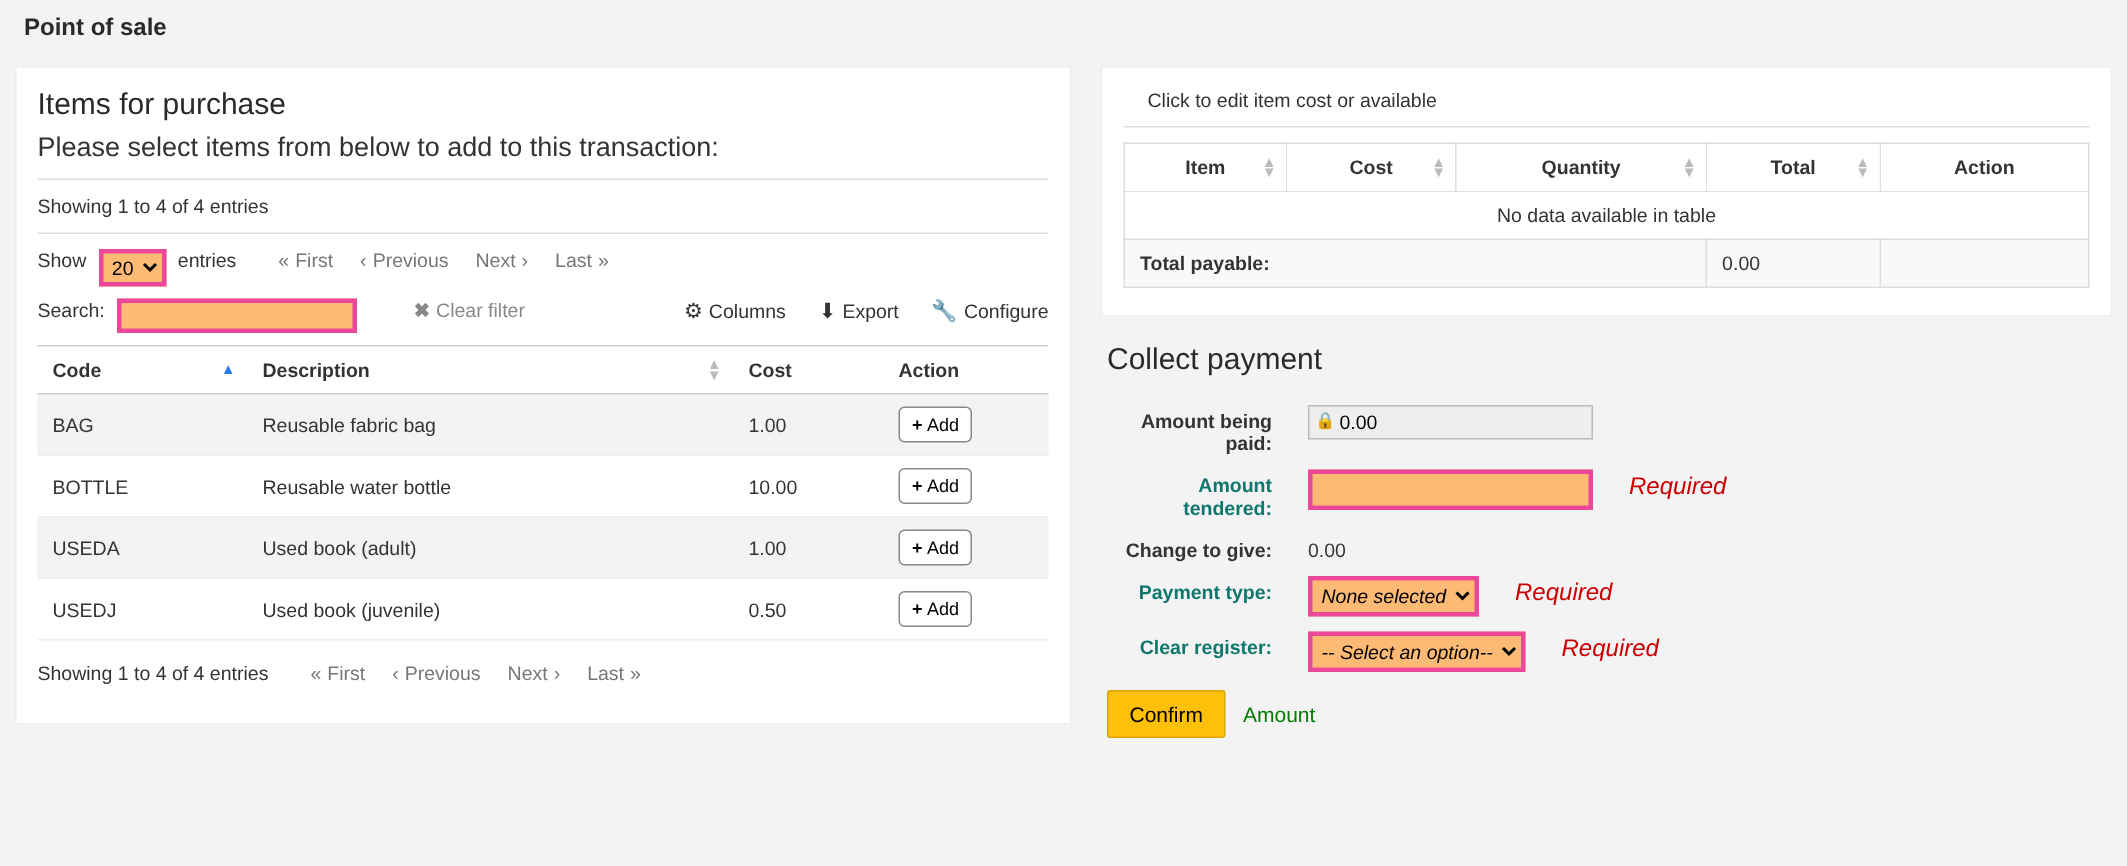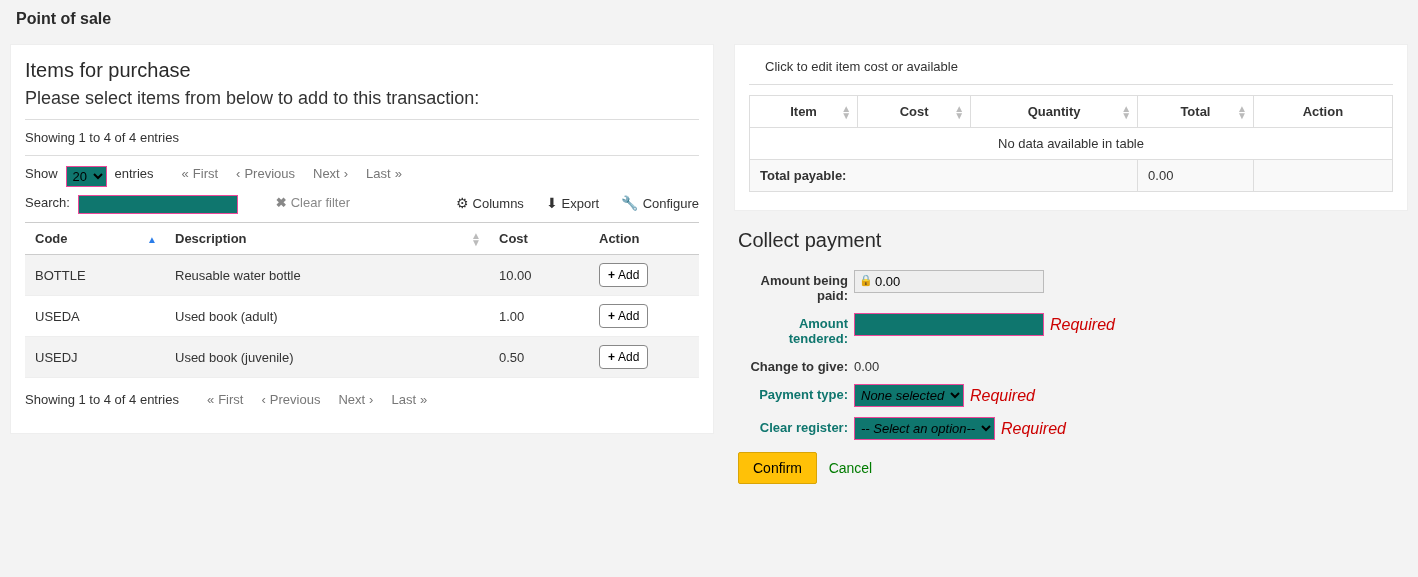--- a/index.html
+++ b/index.html
@@ -20,21 +20,21 @@
 }
 .left { flex: 1; }
 .right { flex: 1; }
 .sub { font-size: 18px; color: #333; margin-bottom: 10px; }
 hr { border: none; border-top: 1px solid #ddd; margin: 10px 0; }
 .info-line { font-size: 13px; margin-bottom: 10px; }
 
 .toolbar-row { display: flex; align-items: flex-start; gap: 8px; flex-wrap: wrap; margin-bottom: 8px; }
 .toolbar-row .spacer { flex: 1; }
 select, input[type="text"] {
-  font-size: 13px; padding: 1px 2px; border: 1px solid #ec4899; background: #0f766e;
+  font-size: 13px; padding: 1px 2px; border: 3px solid #ec4899; background: #fdba74;
 }
 .pager { display: flex; gap: 18px; color: #777; font-size: 13px; margin-left: 20px; }
 .pager span { display: inline-flex; align-items: center; gap: 4px; cursor: pointer; }
 .tool-link { display: inline-flex; align-items: center; gap: 4px; color: #333; cursor: pointer; }
 .tool-link.mute { color: #888; }
 
 table.data { width: 100%; border-collapse: collapse; font-size: 13px; }
 table.data th, table.data td { text-align: left; padding: 8px 10px; }
 table.data th {
   background: #fff; border-bottom: 1px solid #ccc; border-top: 1px solid #ccc;
@@ -54,21 +54,21 @@
 
 .sale-table { width: 100%; border-collapse: collapse; font-size: 13px; }
 .sale-table th {
   border: 1px solid #ddd; padding: 8px 10px; text-align: center; font-weight: bold; background: #fff;
   position: relative;
 }
 .sale-table th .sort { position: absolute; right: 6px; top: 50%; transform: translateY(-50%); font-size: 10px; color: #bbb; line-height: 7px; }
 .sale-table td { border: 1px solid #ddd; padding: 8px 10px; text-align: center; }
 .sale-table .footer td { text-align: left; font-weight: bold; background: #f9f9f9; }
 
-.form-row { display: flex; align-items: flex-start; margin-bottom: 10px; gap: 6px; }
+.form-row { display: flex; align-items: flex-start; margin-bottom: 10px; gap: 24px; }
 .form-row label { width: 110px; text-align: right; font-weight: bold; font-size: 13px; padding-top: 3px; }
 .form-row label.req { color: #0f766e; }
 .form-row .req-flag { color: #c00; font-style: italic; font-size: 16px; padding-top: 3px; }
 .form-row input[type="text"] { width: 190px; padding: 3px 5px; }
 .form-row input[readonly] { background: #eee; border: 1px solid #bbb; }
 .form-row select { padding: 2px; font-style: italic; }
 
 .form-actions { margin-top: 12px; }
 .btn-confirm { background: #ffc107; border: 1px solid #d9a406; padding: 7px 14px; font-size: 14px; cursor: pointer; border-radius: 2px; }
 .link-cancel { color: #007b00; margin-left: 8px; cursor: pointer; font-size: 14px; }
@@ -150,20 +150,29 @@
           </th>
           <th>
             <span>Description</span>
             <span class="sort">▲<br>▼</span>
           </th>
           <th style="width:100px"><span>Cost</span></th>
           <th style="width:110px"><span>Action</span></th>
         </tr>
       </thead>
       <tbody>
+        <tr>
+          <td>BAG</td>
+          <td>Reusable fabric bag</td>
+          <td>1.00</td>
+          <td><button class="btn-add">
+                <span class="plus">+</span>
+                <span>Add</span>
+              </button></td>
+        </tr>
         <tr>
           <td>BOTTLE</td>
           <td>Reusable water bottle</td>
           <td>10.00</td>
           <td><button class="btn-add">
                 <span class="plus">+</span>
                 <span>Add</span>
               </button></td>
         </tr>
         <tr>
@@ -273,17 +282,17 @@
       <div class="form-row">
         <label class="req">Clear register:</label>
         <select>
           <option>-- Select an option--</option>
         </select>
         <span class="req-flag">Required</span>
       </div>
 
       <div class="form-actions">
         <button class="btn-confirm">Confirm</button>
-        <span class="link-cancel">Cancel</span>
+        <span class="link-cancel">Amount</span>
       </div>
     </div>
   </div>
 </div>
 
 </body></html>

